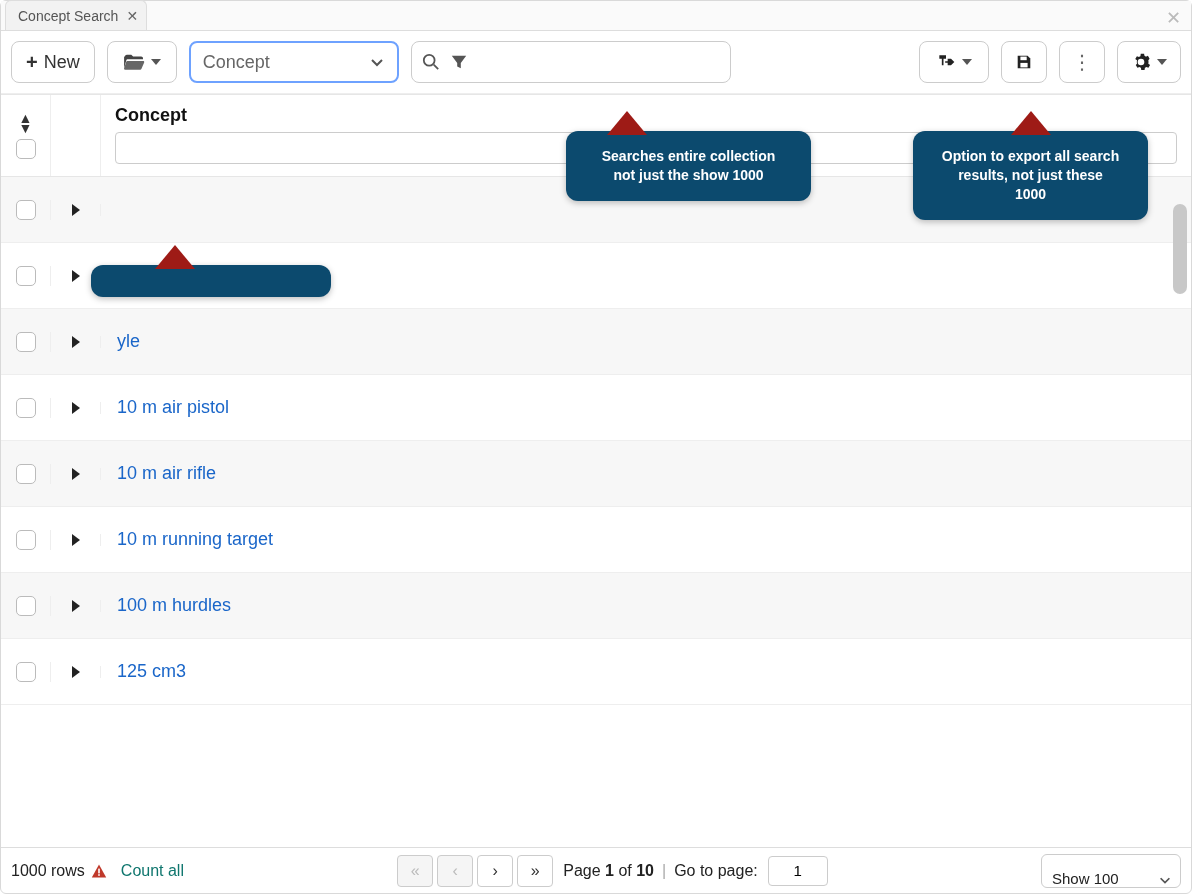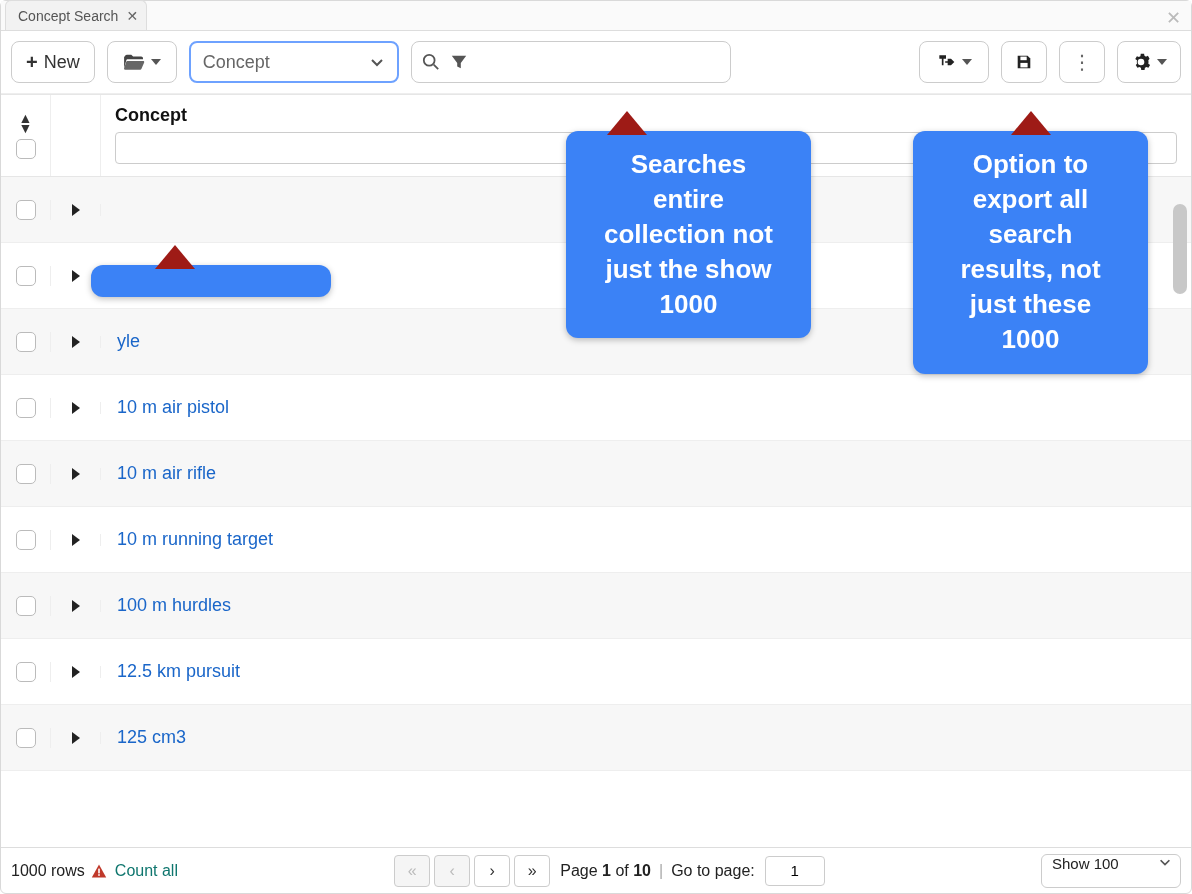--- a/index.html
+++ b/index.html
@@ -35,33 +35,33 @@
   .data-row:nth-child(odd) { background: #f7f7f7; }
   .data-row:nth-child(even) { background: #fff; }
   .data-row .cell-select { width: 50px; display:flex; align-items:center; justify-content:center; border-right: 1px solid #eee; }
   .data-row .cell-expand { width: 50px; display:flex; align-items:center; justify-content:center; border-right: 1px solid #eee; }
   .triangle-right { width: 0; height: 0; border-top: 6px solid transparent; border-bottom: 6px solid transparent; border-left: 8px solid #222; cursor:pointer; }
   .data-row .cell-main { flex: 1; display:flex; align-items:center; padding: 0 16px; font-size: 18px; }
   .data-row .cell-main a { color: #1a66c9; text-decoration: none; cursor: pointer; }
   
   .scroll-rail { position: absolute; right: 4px; top: 110px; width: 14px; height: 90px; background: #c8c8c8; border-radius: 7px; }
   
-  .footer { height: 46px; border-top: 1px solid #ddd; display: flex; align-items: center; padding: 0 10px; gap: 8px; font-size: 16px; }
+  .footer { height: 46px; border-top: 1px solid #ddd; display: flex; align-items: center; padding: 0 10px; gap: 14px; font-size: 16px; }
   .footer .rows-lbl { display:flex; align-items:center; gap:6px; }
   .warn-icon { color: #c0392b; }
   .count-all { color: #0f766e; cursor:pointer; }
   .pager { margin-left: auto; margin-right: auto; display:flex; align-items:center; gap:4px; }
   .pager .pbtn { width: 36px; height: 32px; border:1px solid #ccc; background:#fff; border-radius:4px; display:flex; align-items:center; justify-content:center; font-size:16px; color:#333; cursor:pointer; }
   .pager .pbtn.dis { color:#bbb; cursor:default; background:#f5f5f5;}
   .page-text { margin-left: 6px; }
   .page-input { width: 60px; height: 30px; border:1px solid #ccc; border-radius:4px; text-align:center; font-size:15px; margin-left:6px; }
-  .show-select { height: 34px; border:1px solid #ccc; border-radius:6px; padding: 0 26px 0 10px; display:flex; align-items:flex-start; gap:10px; font-size:15px; cursor:pointer; position:relative; min-width:140px; }
+  .show-select { height: 34px; border:1px solid #ccc; border-radius:6px; padding: 0 26px 0 10px; display:flex; align-items:flex-end; gap:10px; font-size:15px; cursor:pointer; position:relative; min-width:140px; }
   .show-select .chev { position:absolute; right:8px; }
   
-  .callout { position:absolute; background:#3b82f6; color:#fff; border-radius:12px; padding:16px 28px; font-size:26px; font-weight:600; text-align:center; line-height:1.35; box-shadow:0 2px 6px rgba(0,0,0,.25); z-index:50; }
+  .callout { position:absolute; background:#0c4a6e; color:#fff; border-radius:12px; padding:16px 28px; font-size:14px; font-weight:600; text-align:center; line-height:1.35; box-shadow:0 2px 6px rgba(0,0,0,.25); z-index:50; }
   .callout .tail-up { position:absolute; top:-20px; left:50%; transform:translateX(-50%); width:0; height:0; border-left:20px solid transparent; border-right:20px solid transparent; border-bottom:24px solid #9e1b16; }
   svg { display:block; }
 </style>
 </head>
 <body>
 
 <div class="app">
 
   <div class="tabbar">
     <div class="tab">
@@ -230,31 +230,20 @@
             </div>
           </div>
           <div class="data-row">
             <div class="cell-select">
               <div class="checkbox"></div>
             </div>
             <div class="cell-expand">
               <div class="triangle-right"></div>
             </div>
             <div class="cell-main">
-              <a>12.5 km pursuit</a>
-            </div>
-          </div>
-          <div class="data-row">
-            <div class="cell-select">
-              <div class="checkbox"></div>
-            </div>
-            <div class="cell-expand">
-              <div class="triangle-right"></div>
-            </div>
-            <div class="cell-main">
               <a>125 cm3</a>
             </div>
           </div>
         </div>
     </div>
     <div class="scroll-rail"></div>
   </div>
 
   <div class="footer">
     <div class="rows-lbl">

